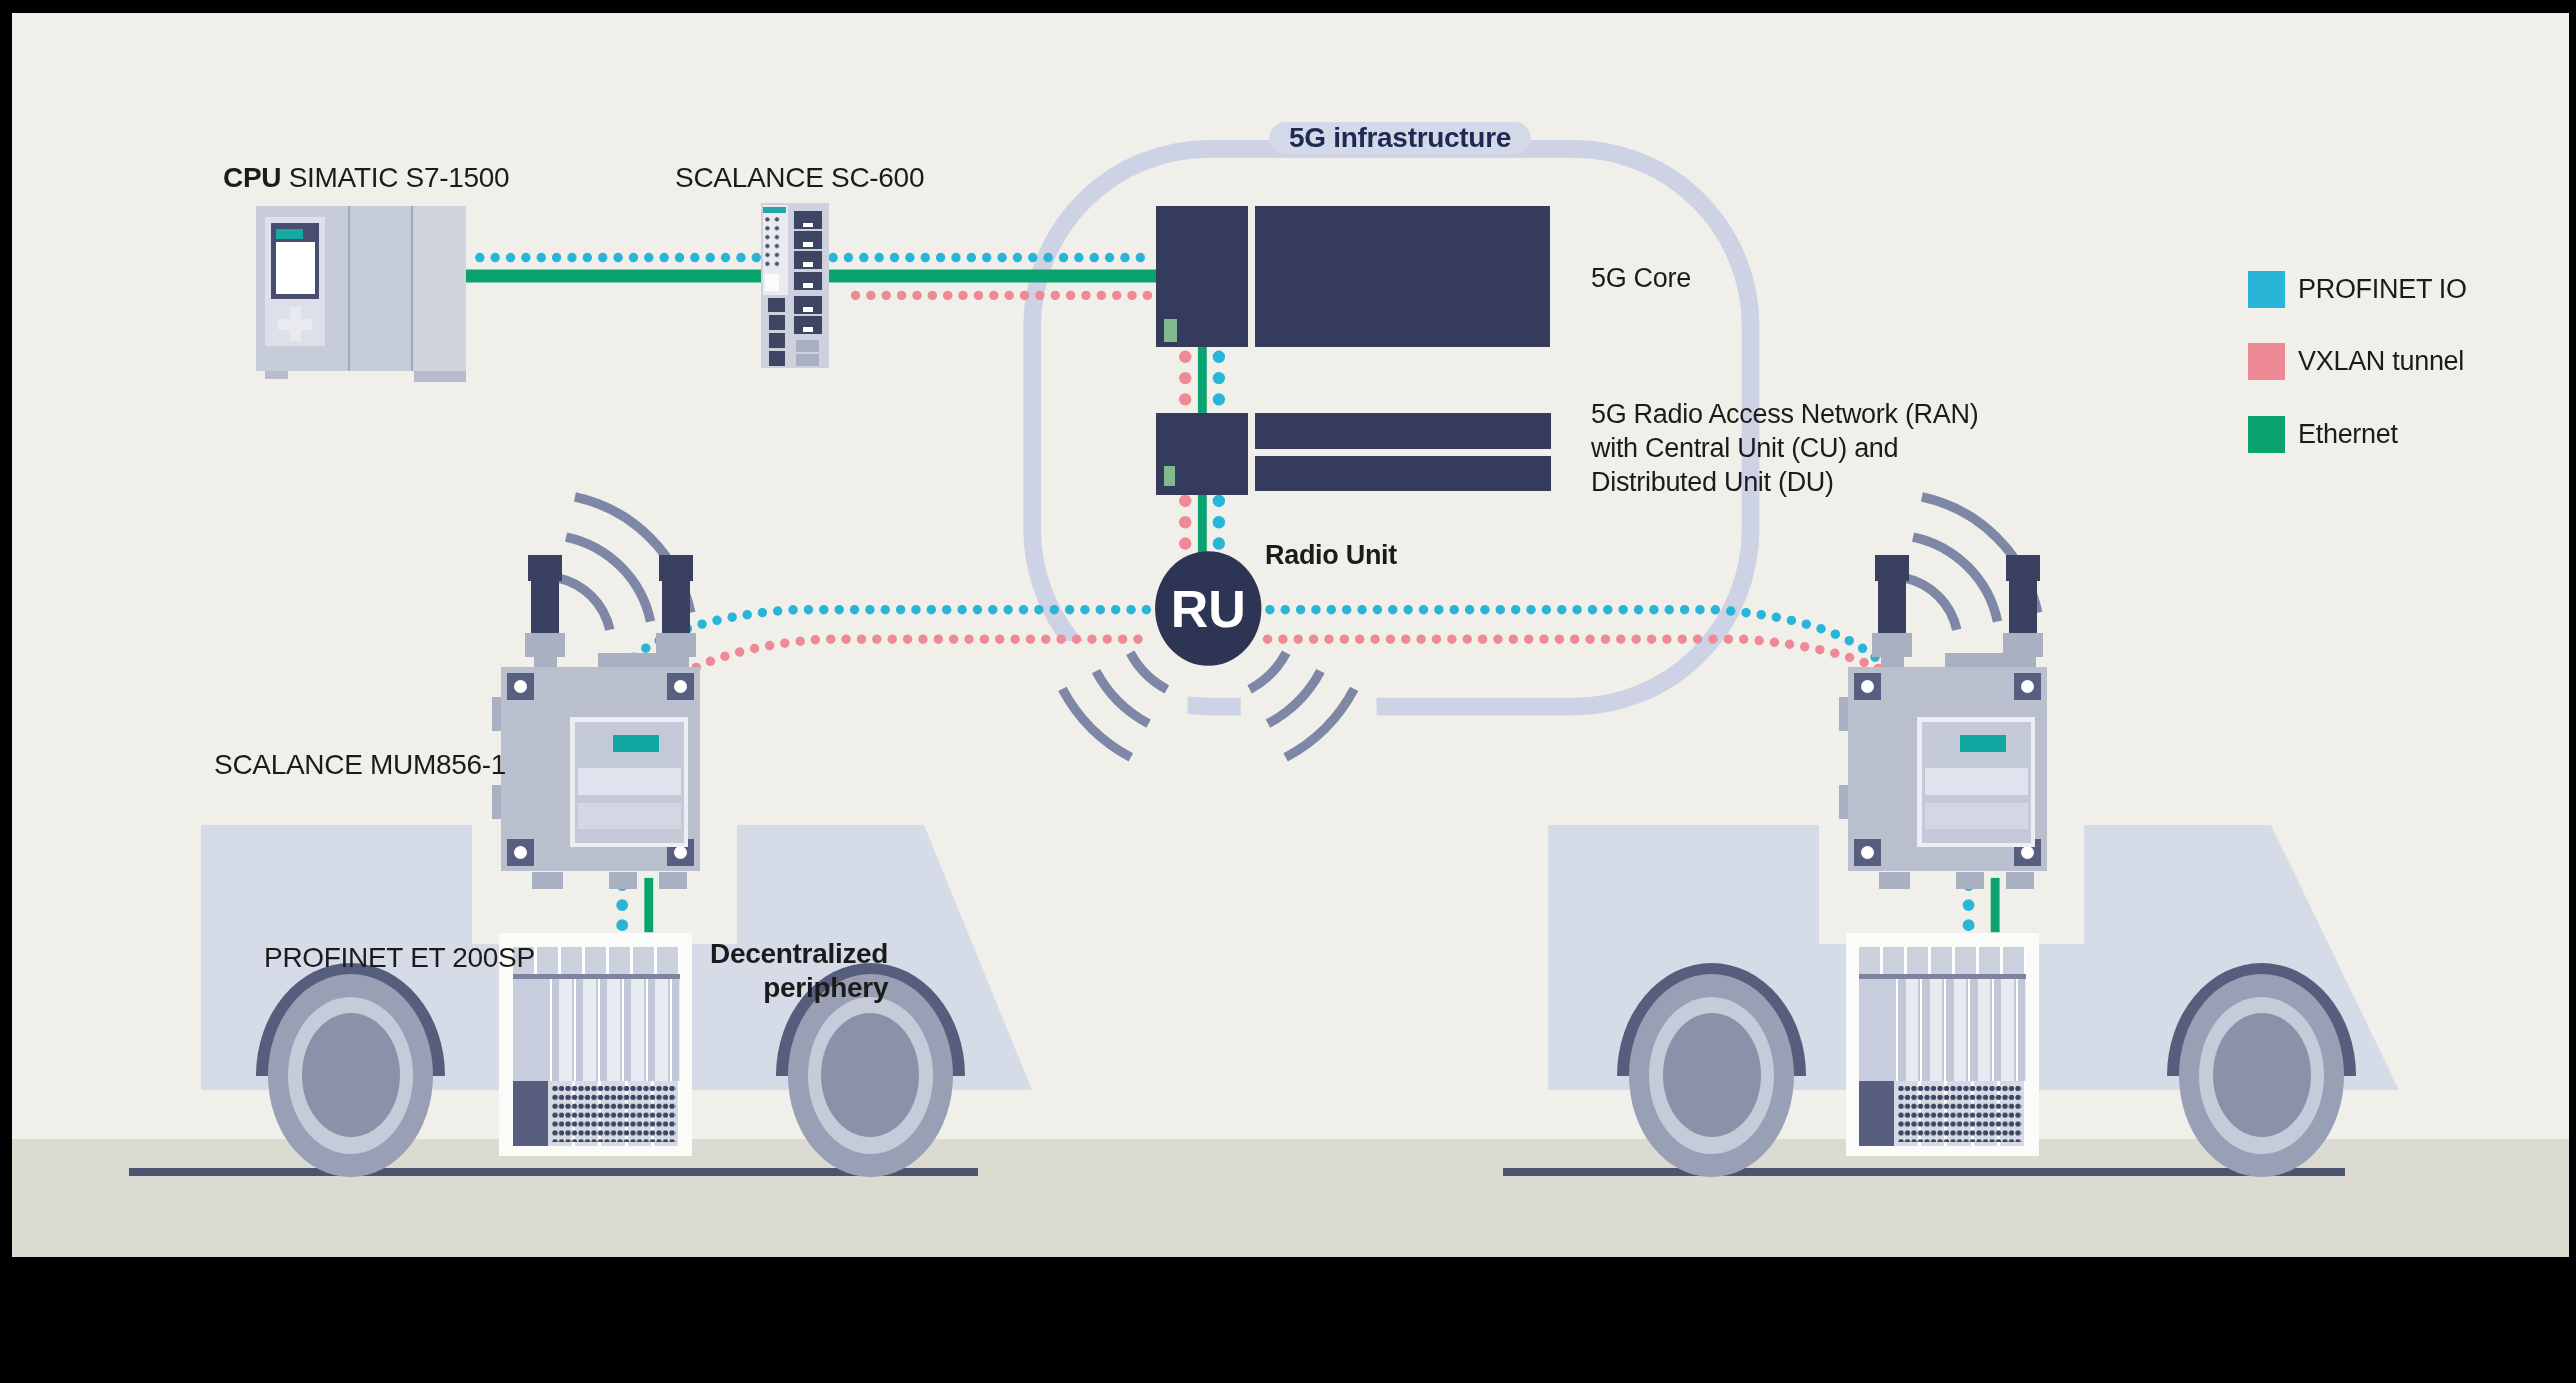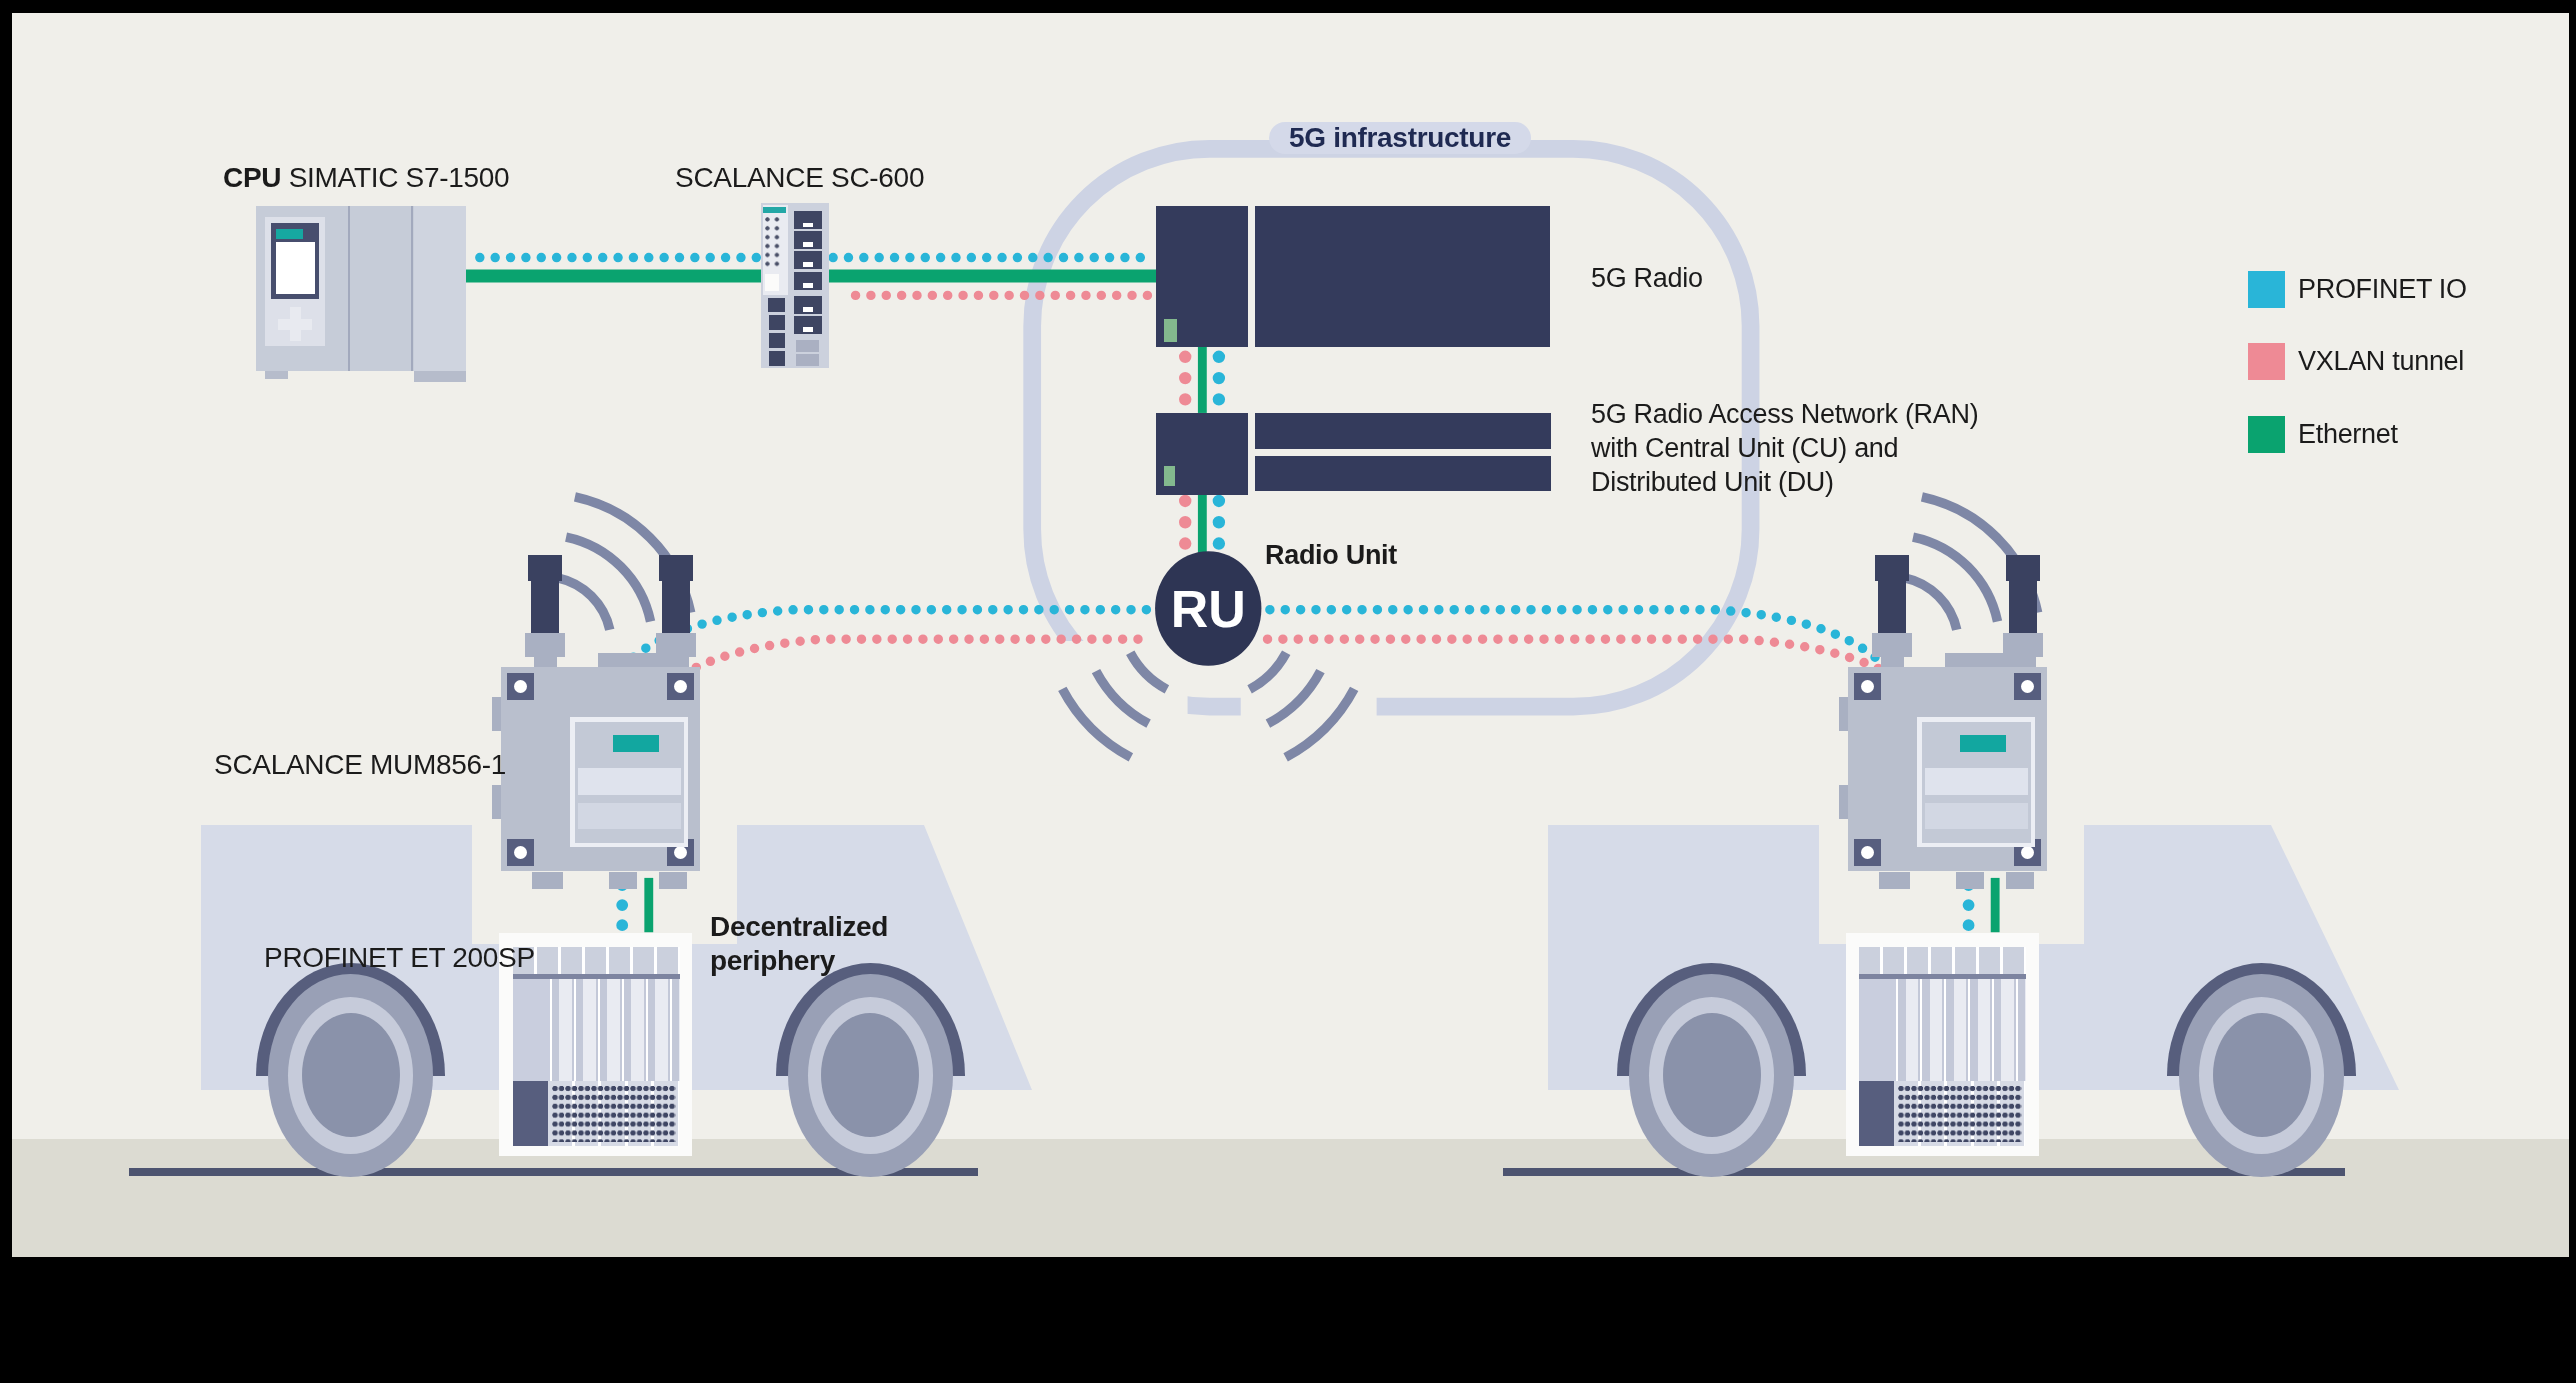--- a/index.html
+++ b/index.html
@@ -258,30 +258,30 @@
   <div class="abs" style="left:1269px;top:122px;width:262px;height:32px;background:#d4d9e9;border-radius:26px;
               display:flex;align-items:center;justify-content:center;">
     <span class="bold" style="font-size:28px;color:#1f2a52;letter-spacing:-0.3px;">5G infrastructure</span>
   </div>
 
   <div class="lbl" style="left:223px;top:161px;">
     <span class="bold">CPU</span>
     <span>SIMATIC S7-1500</span>
   </div>
   <div class="lbl" style="left:675px;top:161px;">SCALANCE SC-600</div>
-  <div class="lbl" style="left:1591px;top:262px;font-size:27px;">5G Radio</div>
+  <div class="lbl" style="left:1591px;top:262px;font-size:27px;">5G Core</div>
   <div class="lbl" style="left:1591px;top:397px;font-size:27px;line-height:34px;">
     <div>5G Radio Access Network (RAN)</div>
     <div>with Central Unit (CU) and</div>
     <div>Distributed Unit (DU)</div>
   </div>
   <div class="lbl" style="left:1265px;top:539px;font-size:27px;font-weight:bold;">Radio Unit</div>
   <div class="lbl" style="left:214px;top:748px;">SCALANCE MUM856-1</div>
   <div class="lbl" style="left:264px;top:941px;">PROFINET ET 200SP</div>
-  <div class="lbl bold" style="left:710px;top:910px;line-height:34px;">
+  <div class="lbl bold" style="left:710px;top:937px;line-height:34px;text-align:right;">
     <div>Decentralized</div>
     <div>periphery</div>
   </div>
 
   <div>
     <div class="legend-row" style="left:2248px;top:271px;">
       <div class="legend-swatch" style="background: rgb(41, 181, 216);"></div>
       <div class="legend-label">PROFINET IO</div>
     </div>
     <div class="legend-row" style="left:2248px;top:343px;">

